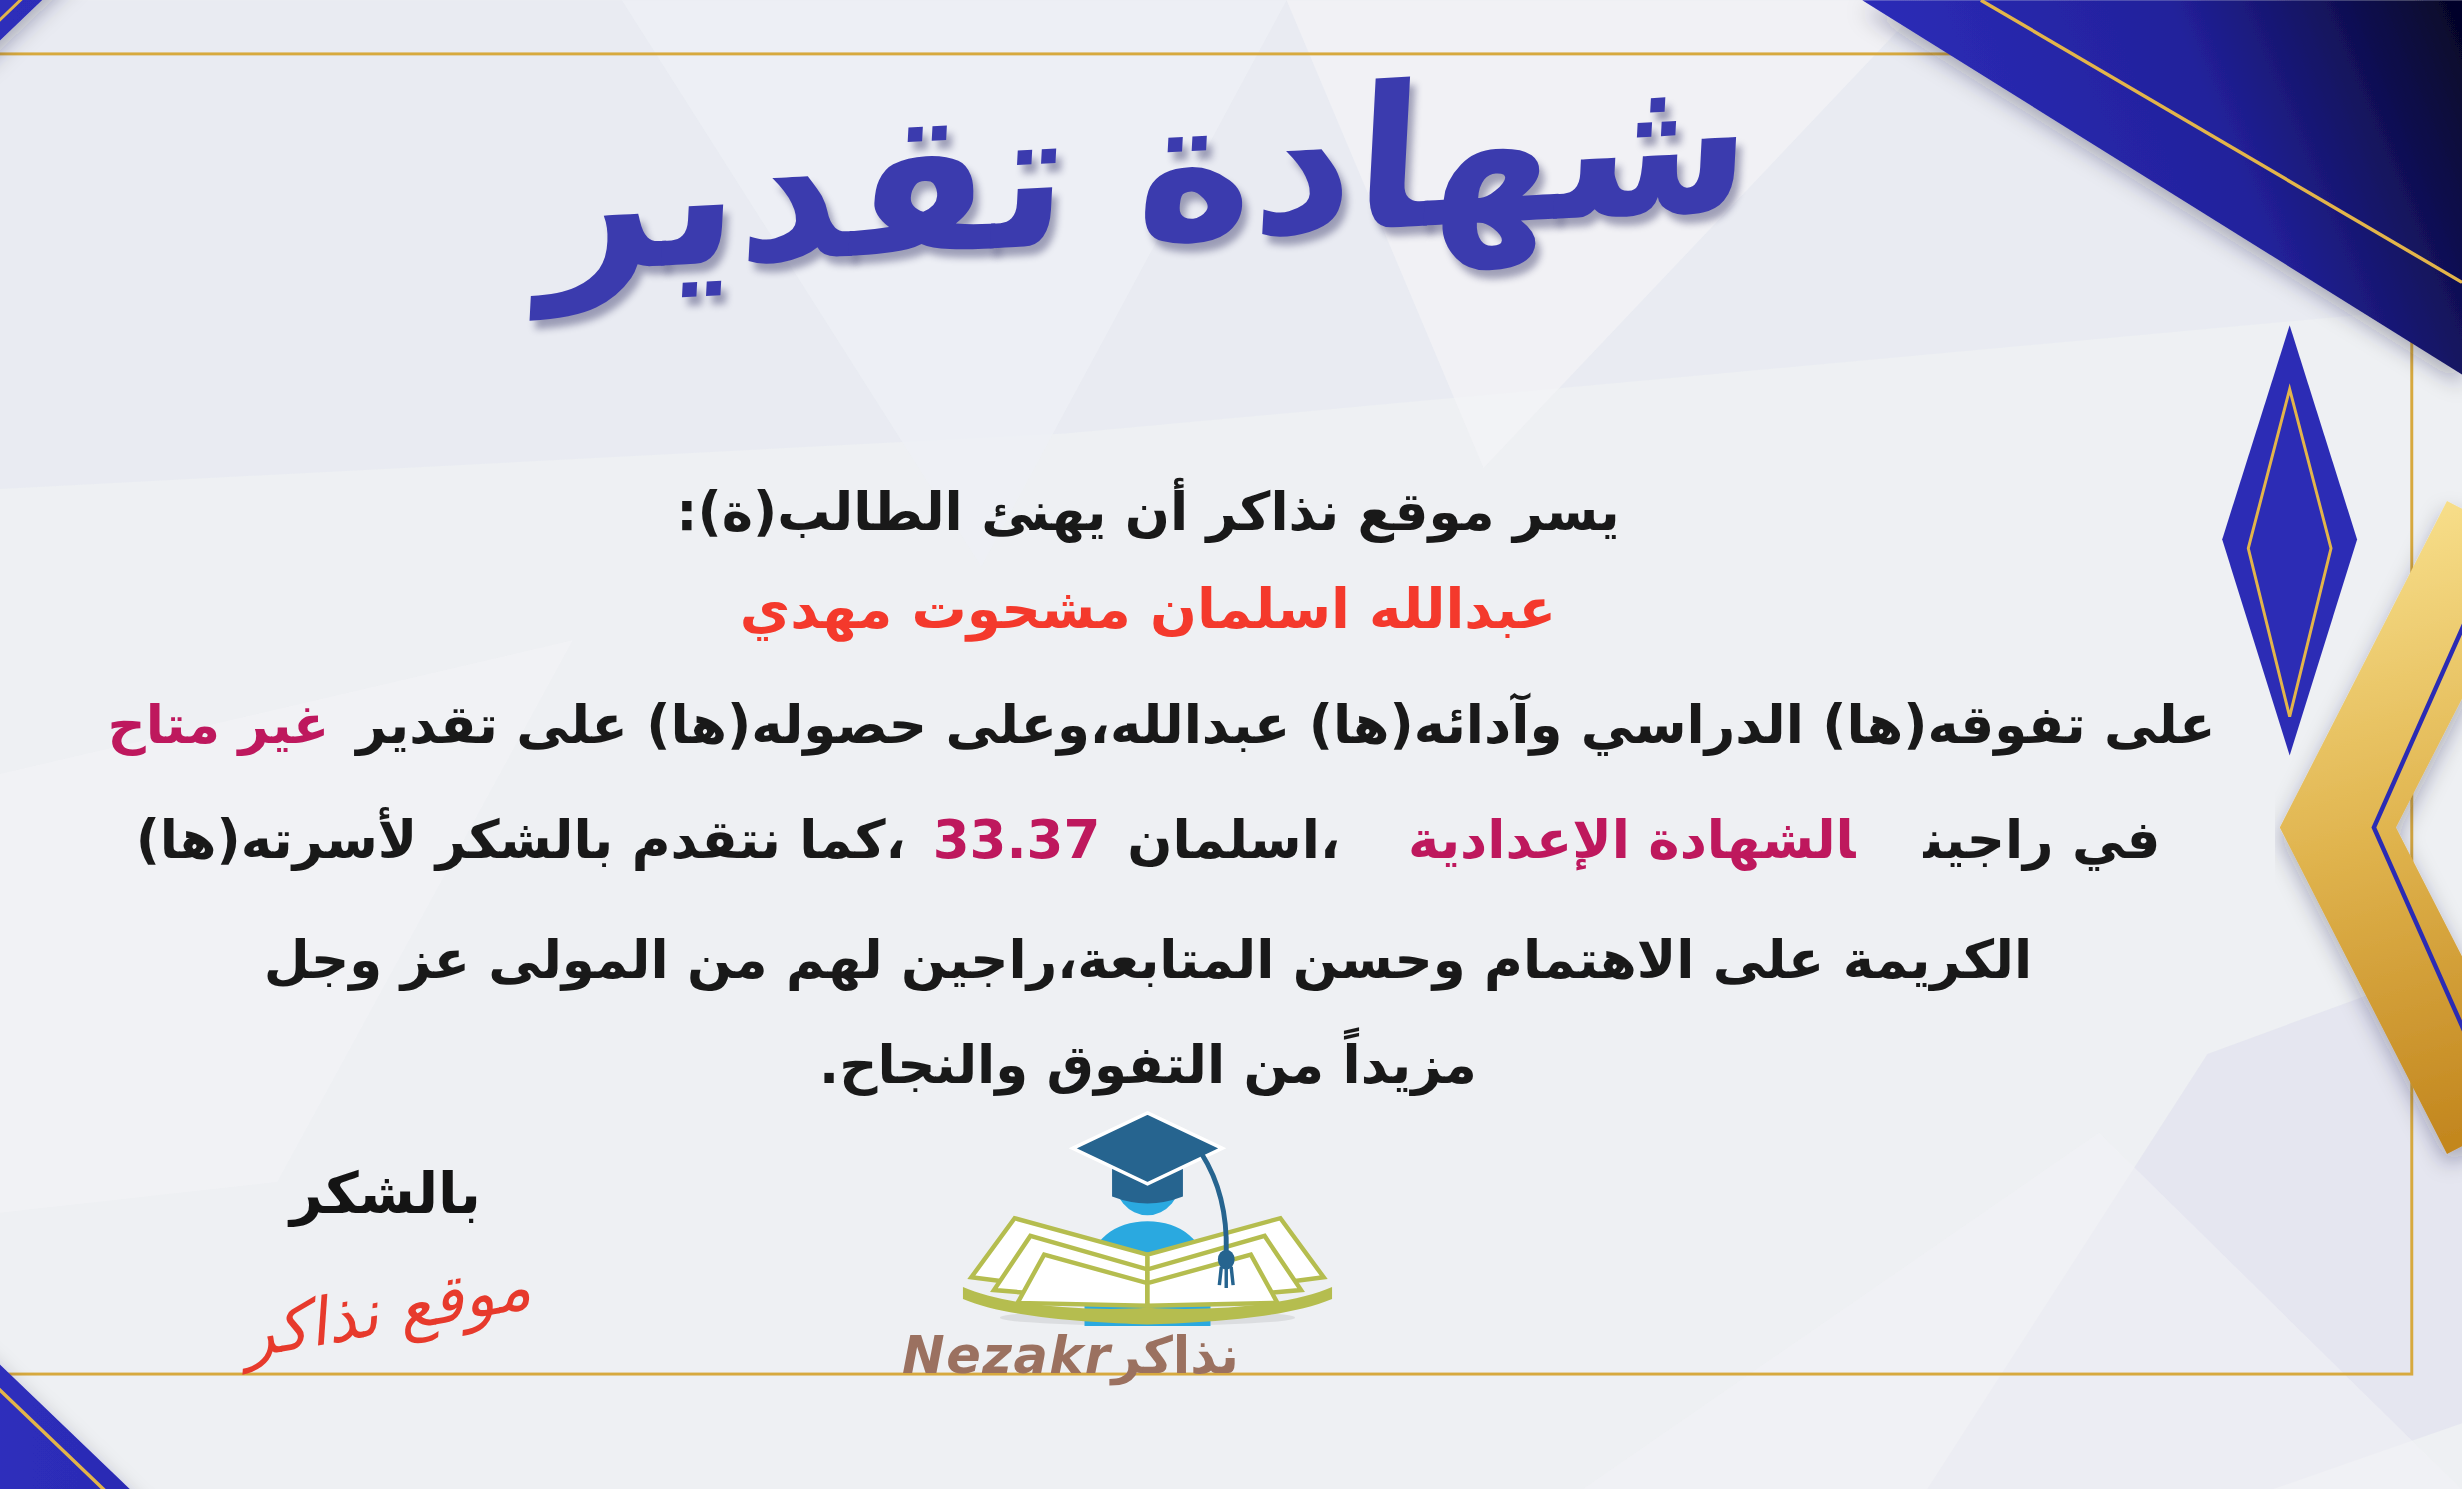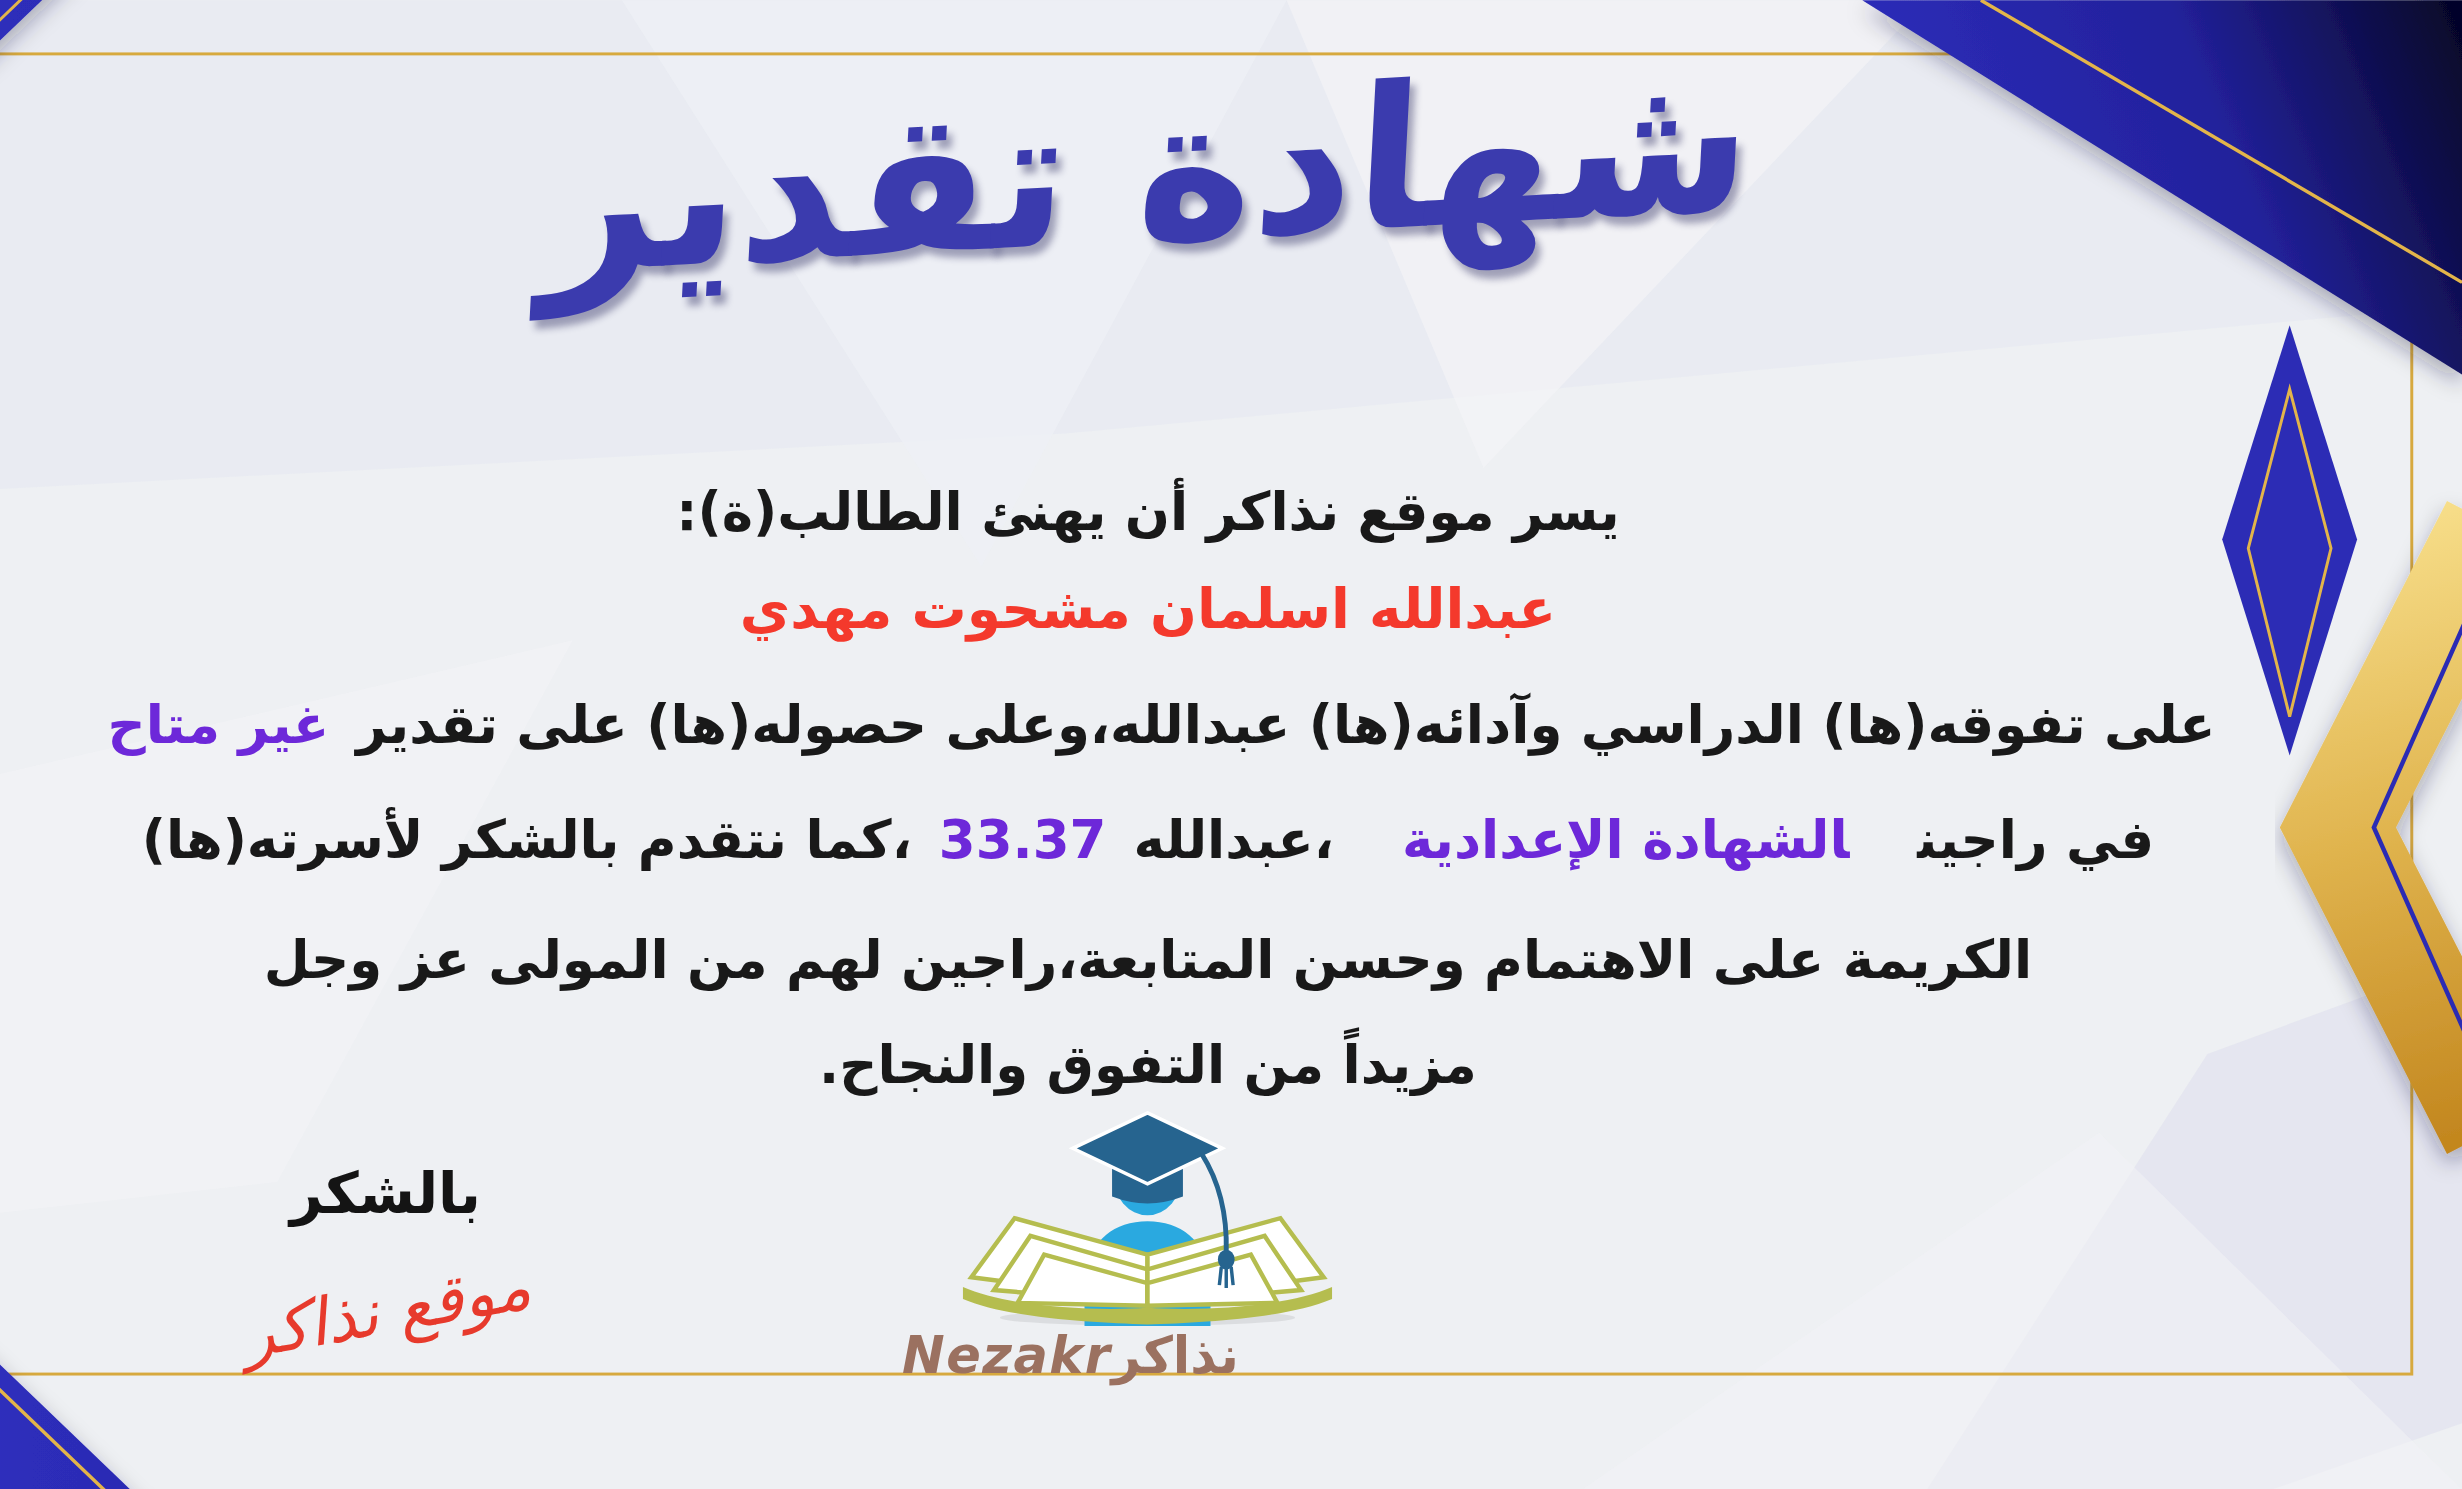--- a/index.html
+++ b/index.html
@@ -20,21 +20,21 @@
     position:absolute; left:0; width:100%;
     text-align:center; font-weight:bold; font-size:53px; line-height:1.2;
     color:#191919; letter-spacing:0;
   }
   .l-greeting{top:480px;}
   .l-name{top:576px; font-size:55px; color:#f4392c;}
   .l-b1{top:693px;}
   .l-b2{top:808px;}
   .l-b3{top:928px;}
   .l-b4{top:1033px;}
-  .red{color:#6d28d9;}
+  .red{color:#be185d;}
   .gap-wide{margin:0 68px;}
   .gap-med{margin:0 27px;}
   .sig-label{
     position:absolute; top:1160px; left:374px; width:355px;
     text-align:center; font-size:57px; font-weight:bold; color:#141414;
   }
   .sig-script{
     position:absolute; top:1273px; left:340px; width:424px;
     text-align:center; font-size:65px; color:#e73a2c;
     font-style:italic; transform:rotate(-10deg);
@@ -113,21 +113,21 @@
   </svg>
 
   <div class="cert-title">شهادة تقدير</div>
 
   <div class="line l-greeting">يسر موقع نذاكر أن يهنئ الطالب(ة):</div>
 
   <div class="line l-name">عبدالله اسلمان مشحوت مهدي</div>
 
   <div class="line l-b1"><span>على تفوقه(ها) الدراسي وآدائه(ها) عبدالله،وعلى حصوله(ها) على تقدير</span><span class="red gap-med">غير متاح</span></div>
 
-  <div class="line l-b2"><span>في راجين</span><span class="red gap-wide">الشهادة الإعدادية</span><span>،عبدالله</span><span class="red gap-med">33.37</span><span>،كما نتقدم بالشكر لأسرته(ها)</span></div>
+  <div class="line l-b2"><span>في راجين</span><span class="red gap-wide">الشهادة الإعدادية</span><span>،اسلمان</span><span class="red gap-med">33.37</span><span>،كما نتقدم بالشكر لأسرته(ها)</span></div>
 
   <div class="line l-b3">الكريمة على الاهتمام وحسن المتابعة،راجين لهم من المولى عز وجل</div>
   <div class="line l-b4">مزيداً من التفوق والنجاح.</div>
 
   <div class="sig-label">بالشكر</div>
   <div class="sig-script">موقع نذاكر</div>
 
   <svg class="logo-svg" width="443" height="219" viewBox="0 0 900 445" xmlns="http://www.w3.org/2000/svg">
     <ellipse cx="450" cy="428" rx="300" ry="16" fill="#000000" opacity="0.08"></ellipse>
 

